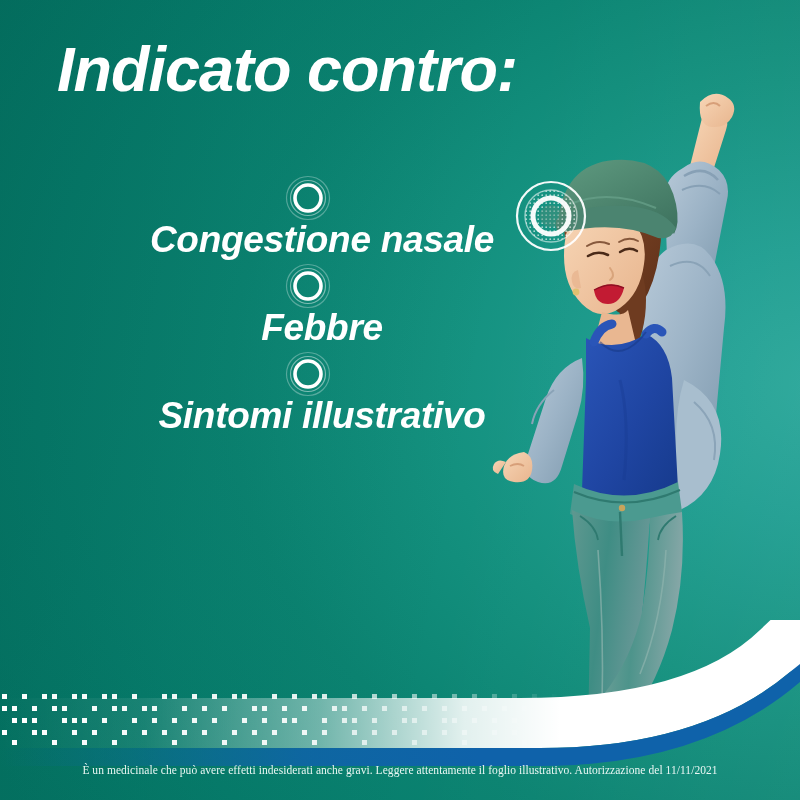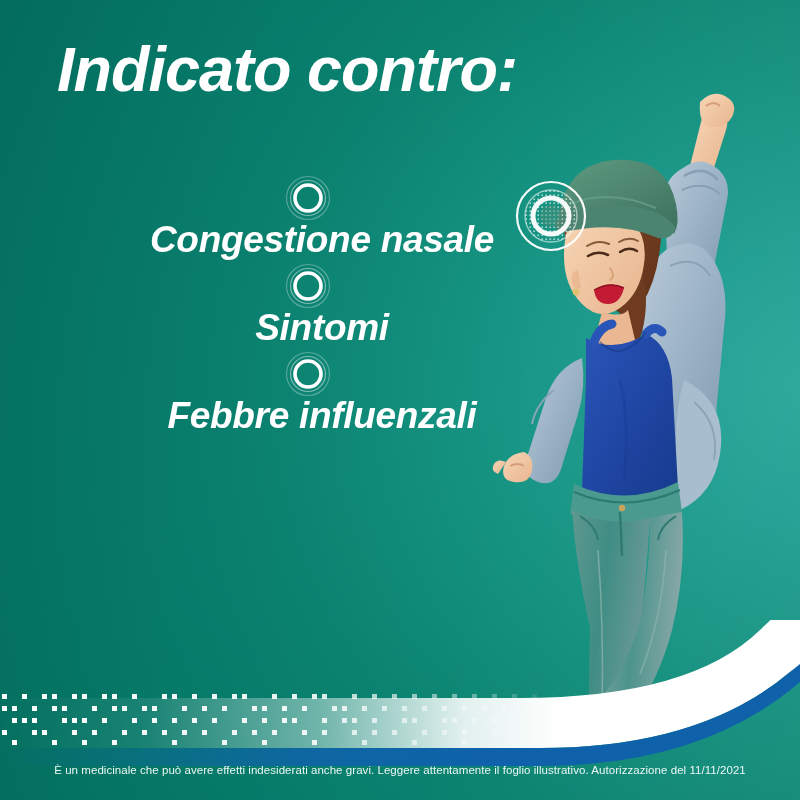--- a/index.html
+++ b/index.html
@@ -73,20 +73,21 @@
   .dots { position:absolute; left:0; top:692px; width:560px; height:56px; }
   .dots svg { display:block; }
 
   
   .disclaimer {
     position:absolute; left:0; top:764px; width:800px;
     text-align:center;
     font-size:11.5px; line-height:1.2;
     color:#eaf7f4;
     letter-spacing:0.05px;
+    font-family:Liberation Serif, serif;
   }
 </style>
 </head>
 <body>
 
 <div id="canvas">
 
   <div class="bg-base"></div>
   <div class="bg-sheen"></div>
 
@@ -236,32 +237,32 @@
     </div>
 
     <div class="bullet-row">
       <span class="bullet-icon">
         <svg viewBox="0 0 46 46" xmlns="http://www.w3.org/2000/svg">
           <circle cx="23" cy="23" r="21.5" fill="none" stroke="#ffffff" stroke-width="1.2" opacity="0.30"></circle>
           <circle cx="23" cy="23" r="17.5" fill="none" stroke="#ffffff" stroke-width="1.2" opacity="0.45"></circle>
           <circle cx="23" cy="23" r="13" fill="none" stroke="#ffffff" stroke-width="3.6" opacity="1"></circle>
         </svg>
       </span>
-      <span class="bullet-label">Sintomi</span>
+      <span class="bullet-label">Febbre</span>
     </div>
 
     <div class="bullet-row">
       <span class="bullet-icon">
         <svg viewBox="0 0 46 46" xmlns="http://www.w3.org/2000/svg">
           <circle cx="23" cy="23" r="21.5" fill="none" stroke="#ffffff" stroke-width="1.2" opacity="0.30"></circle>
           <circle cx="23" cy="23" r="17.5" fill="none" stroke="#ffffff" stroke-width="1.2" opacity="0.45"></circle>
           <circle cx="23" cy="23" r="13" fill="none" stroke="#ffffff" stroke-width="3.6" opacity="1"></circle>
         </svg>
       </span>
-      <span class="bullet-label">Febbre influenzali</span>
+      <span class="bullet-label">Sintomi illustrativo</span>
     </div>
 
   </div>
 
   <div class="swoosh">
     <svg viewBox="0 0 800 180" width="800" height="180" xmlns="http://www.w3.org/2000/svg">
       <defs>
         <linearGradient id="whiteFade" x1="0" y1="0" x2="1" y2="0">
           <stop offset="0" stop-color="#ffffff" stop-opacity="0"></stop>
           <stop offset="0.18" stop-color="#ffffff" stop-opacity="0.08"></stop>

